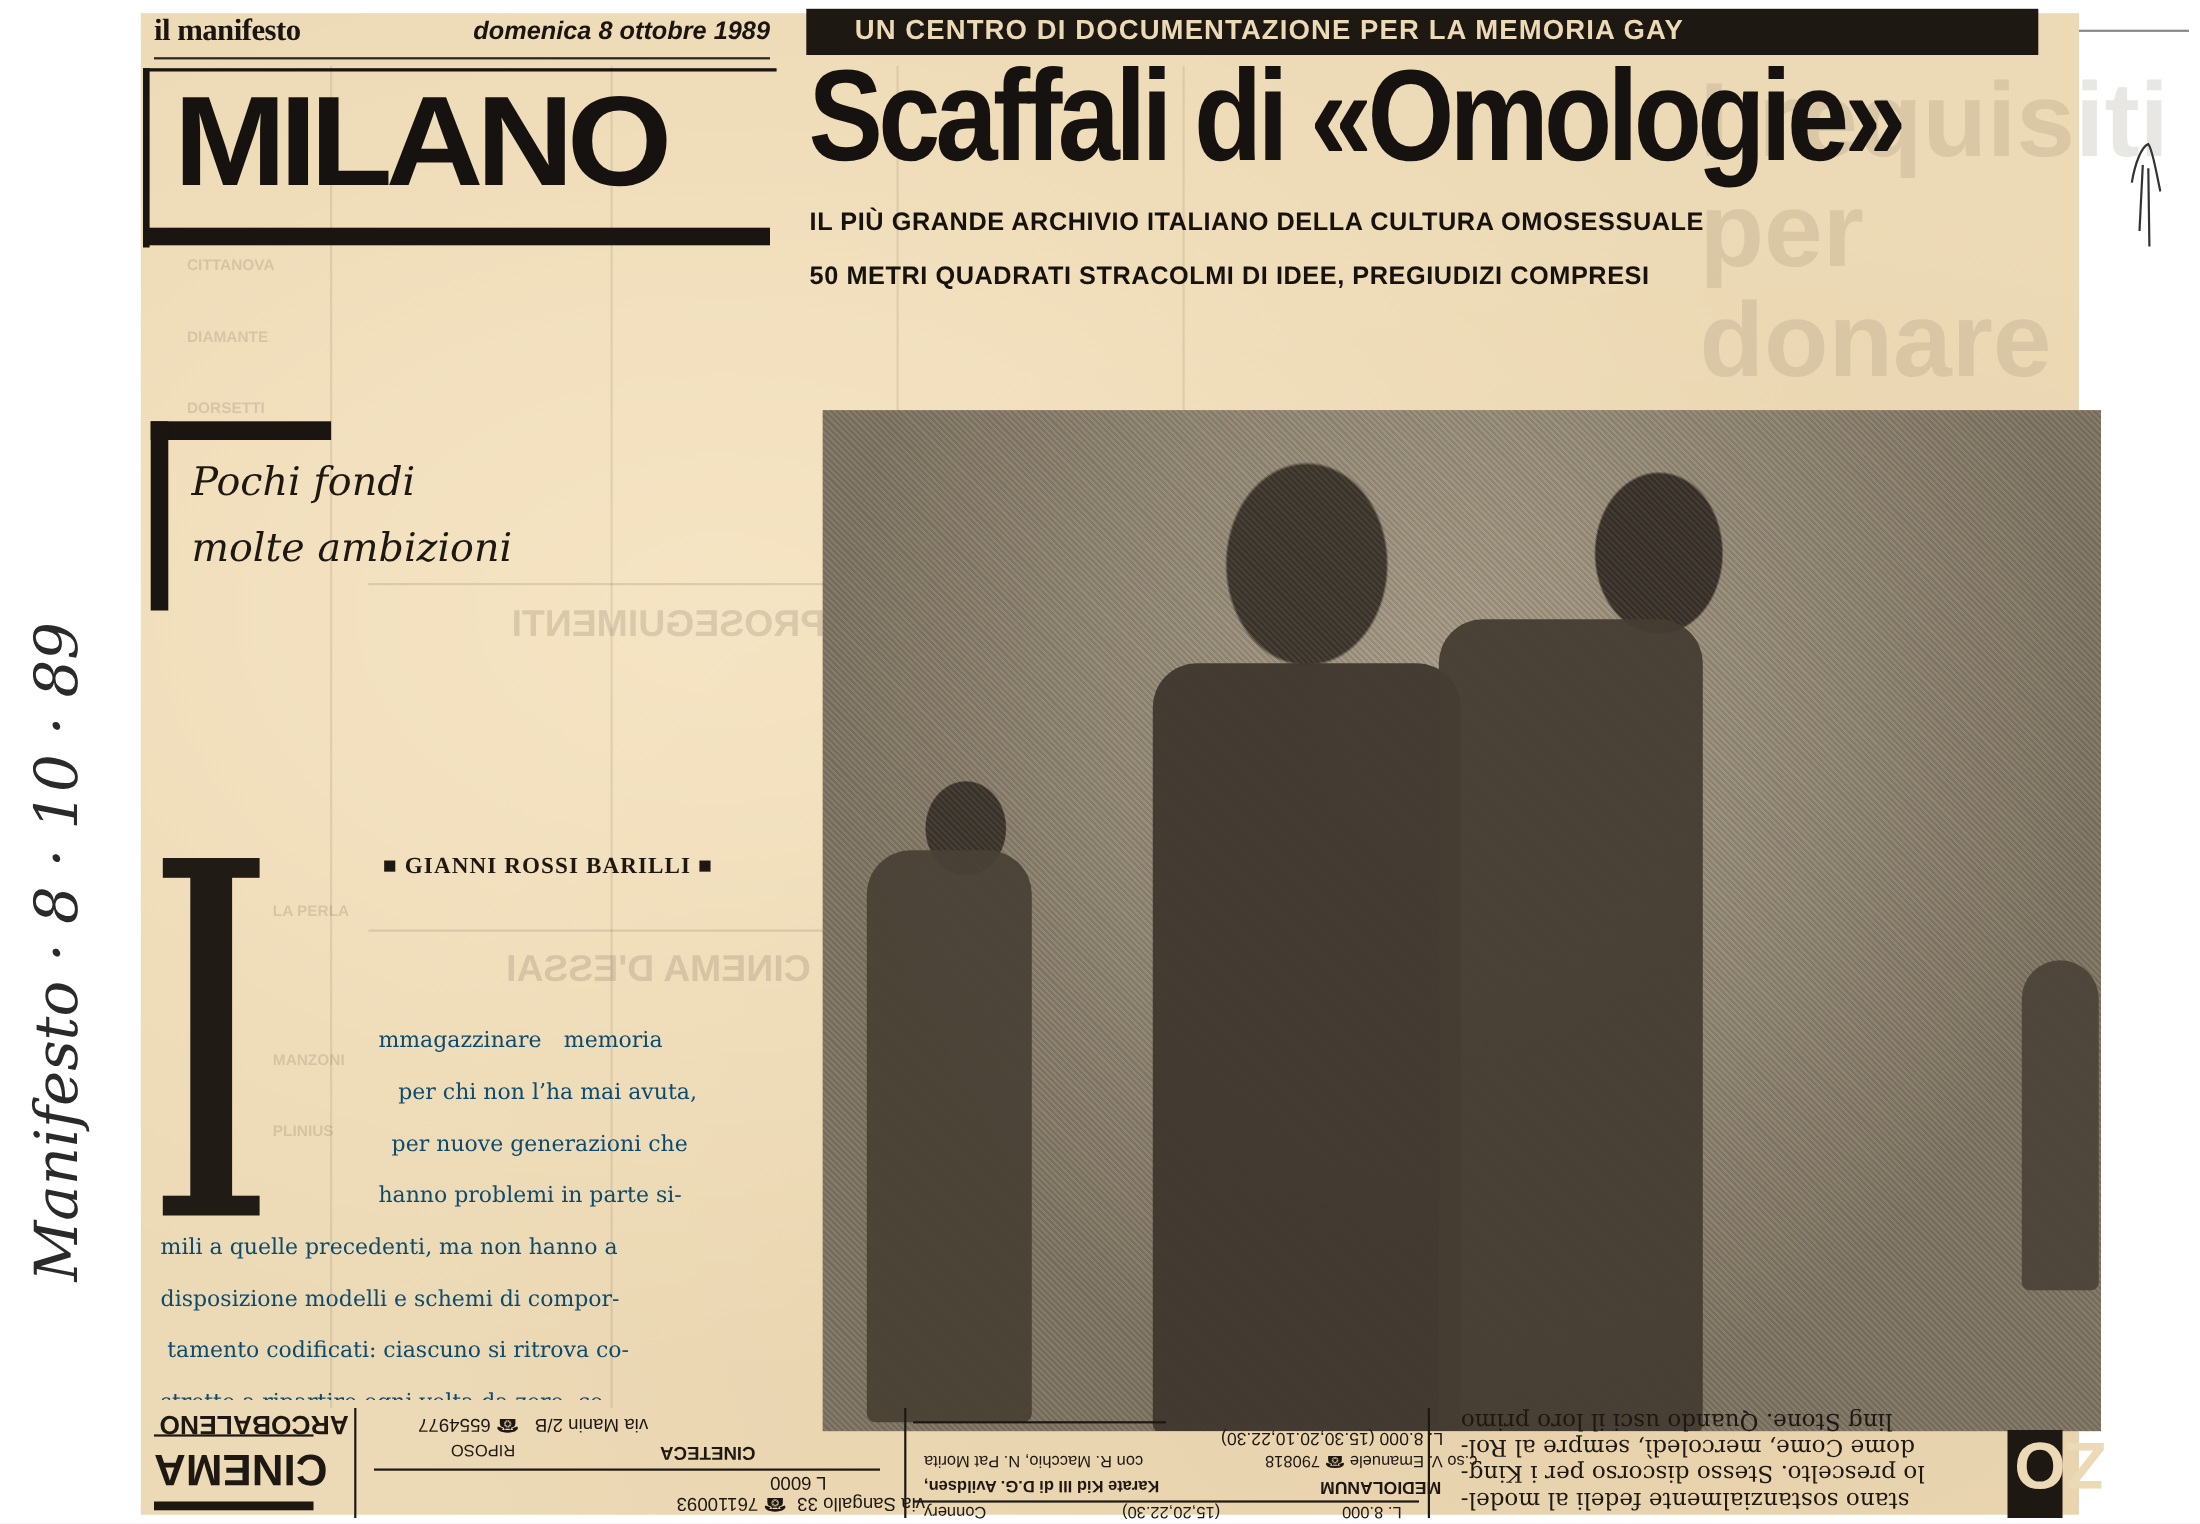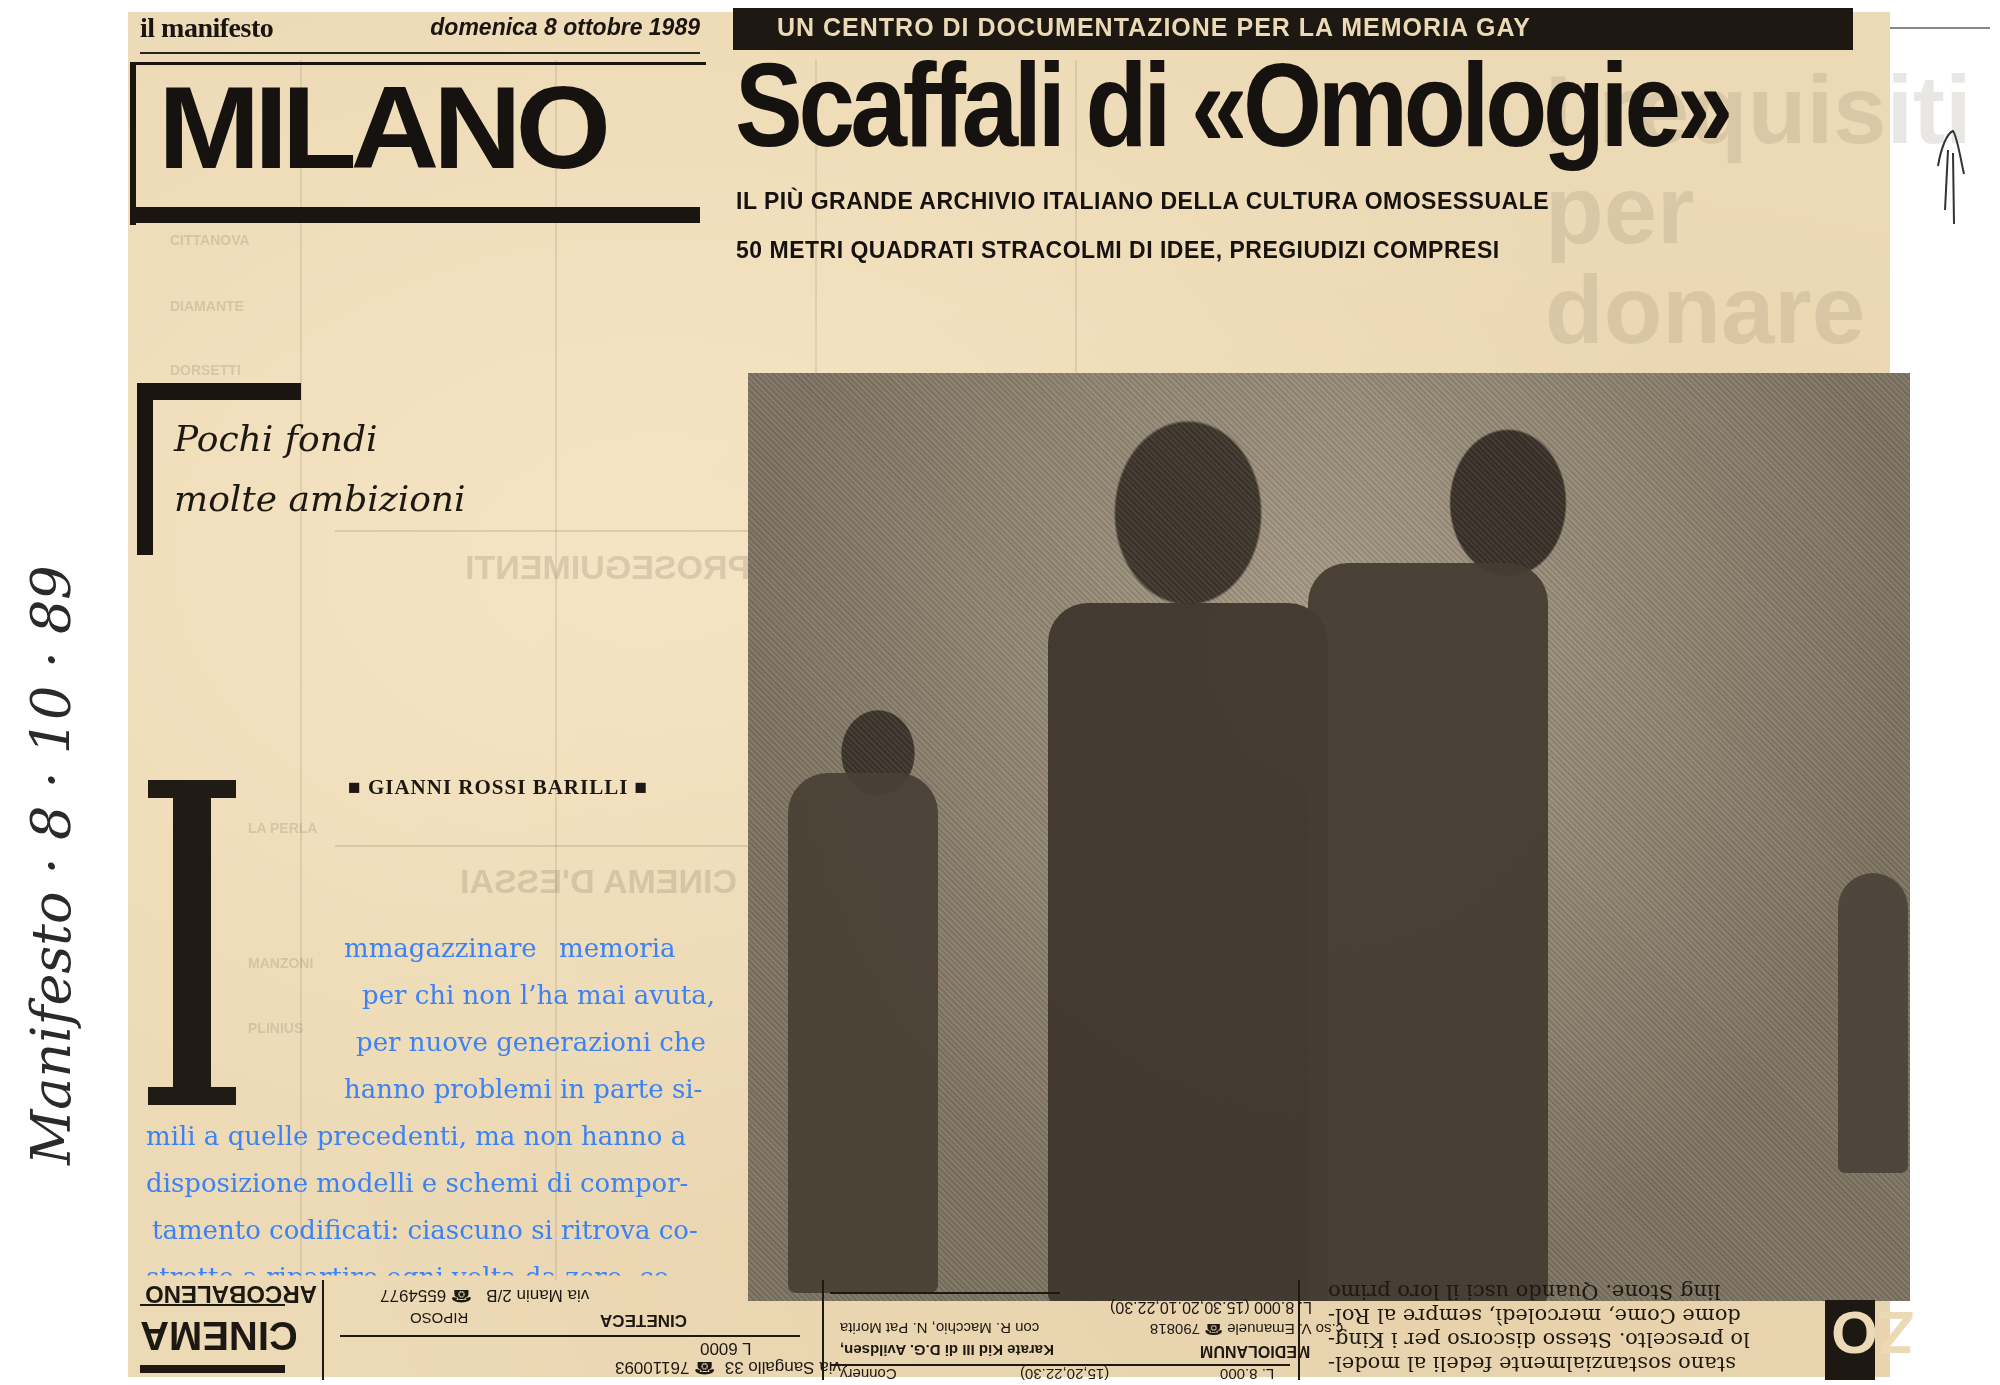--- a/index.html
+++ b/index.html
@@ -21,21 +21,21 @@
   .section-title{position:absolute;left:158px;top:70px;font-family:"Liberation Sans",sans-serif;font-weight:900;font-size:116px;line-height:116px;color:#161210;letter-spacing:-6px;transform:scaleX(1.06);transform-origin:left;}
   .headline{position:absolute;left:735px;top:40px;font-family:"Liberation Sans",sans-serif;font-weight:bold;font-size:118px;line-height:130px;color:#161210;letter-spacing:-5px;transform:scaleX(0.86);transform-origin:left;}
   .sub{position:absolute;left:736px;font-family:"Liberation Sans",sans-serif;font-weight:900;font-size:23px;color:#161210;letter-spacing:0.5px;}
   .pull-bracket{position:absolute;left:137px;top:383px;width:164px;height:172px;border-left:16px solid #1a1510;border-top:17px solid #1a1510;box-sizing:border-box;}
   .pull{position:absolute;left:174px;font-family:"DejaVu Serif",serif;font-style:italic;font-size:36px;color:#1e1812;}
   .byline{position:absolute;left:348px;top:775px;font-family:Liberation Serif, serif;font-weight:bold;font-size:21px;color:#1e1812;letter-spacing:1px;}
   .dropcap{position:absolute;left:148px;top:780px;width:90px;height:325px;}
   .dropcap .stem{position:absolute;left:25px;top:10px;width:38px;height:305px;background:#211b15;}
   .dropcap .serif-top{position:absolute;left:0;top:0;width:88px;height:18px;background:#211b15;}
   .dropcap .serif-bot{position:absolute;left:0;top:307px;width:88px;height:18px;background:#211b15;}
-  .body-line{position:absolute;font-family:"DejaVu Serif",serif;font-size:26px;color:#3b82f6;white-space:nowrap;}
+  .body-line{position:absolute;font-family:"DejaVu Serif",serif;font-size:20px;color:#0c4a6e;white-space:nowrap;}
   .photo{position:absolute;left:748px;top:373px;width:1162px;height:928px;background:#8a7e6b;overflow:hidden;
     background-image:
       repeating-linear-gradient(45deg,rgba(0,0,0,.08) 0 2px,rgba(255,255,255,.05) 2px 4px),
       radial-gradient(ellipse 120px 150px at 440px 140px,#3e362d 60%,rgba(0,0,0,0) 62%),
       radial-gradient(ellipse 95px 120px at 760px 130px,#3a3229 60%,rgba(0,0,0,0) 62%),
       radial-gradient(ellipse 60px 70px at 130px 380px,#3d352c 60%,rgba(0,0,0,0) 62%),
       radial-gradient(ellipse at 50% 30%,#a89d88,#7f7462 70%);}
   .fig{position:absolute;background:#3f372e;border-radius:40px 40px 8px 8px;opacity:.95;}
   .bottom-strip{position:absolute;left:140px;top:1280px;width:1750px;height:100px;}
   .flipped{position:absolute;transform:rotate(180deg);font-family:"Liberation Sans",sans-serif;color:#1e1812;white-space:nowrap;}

